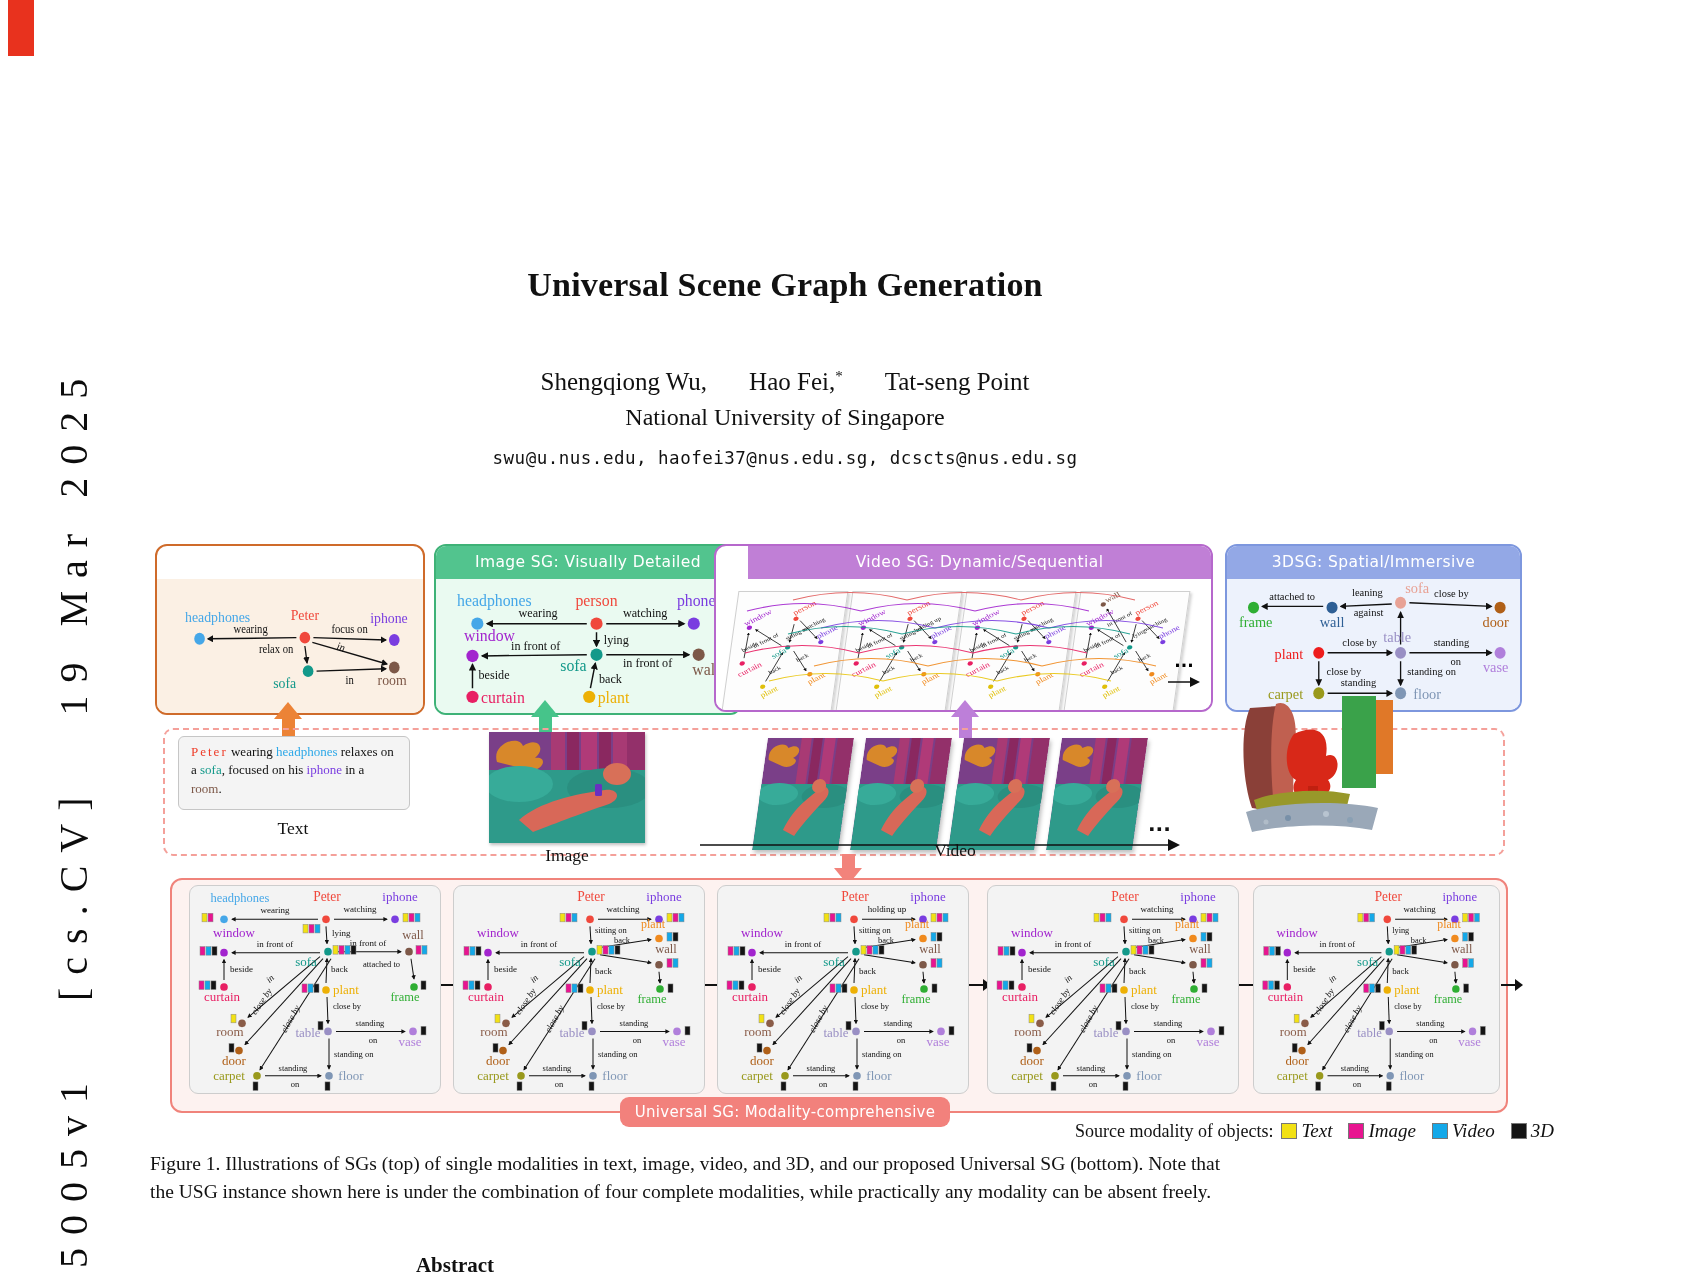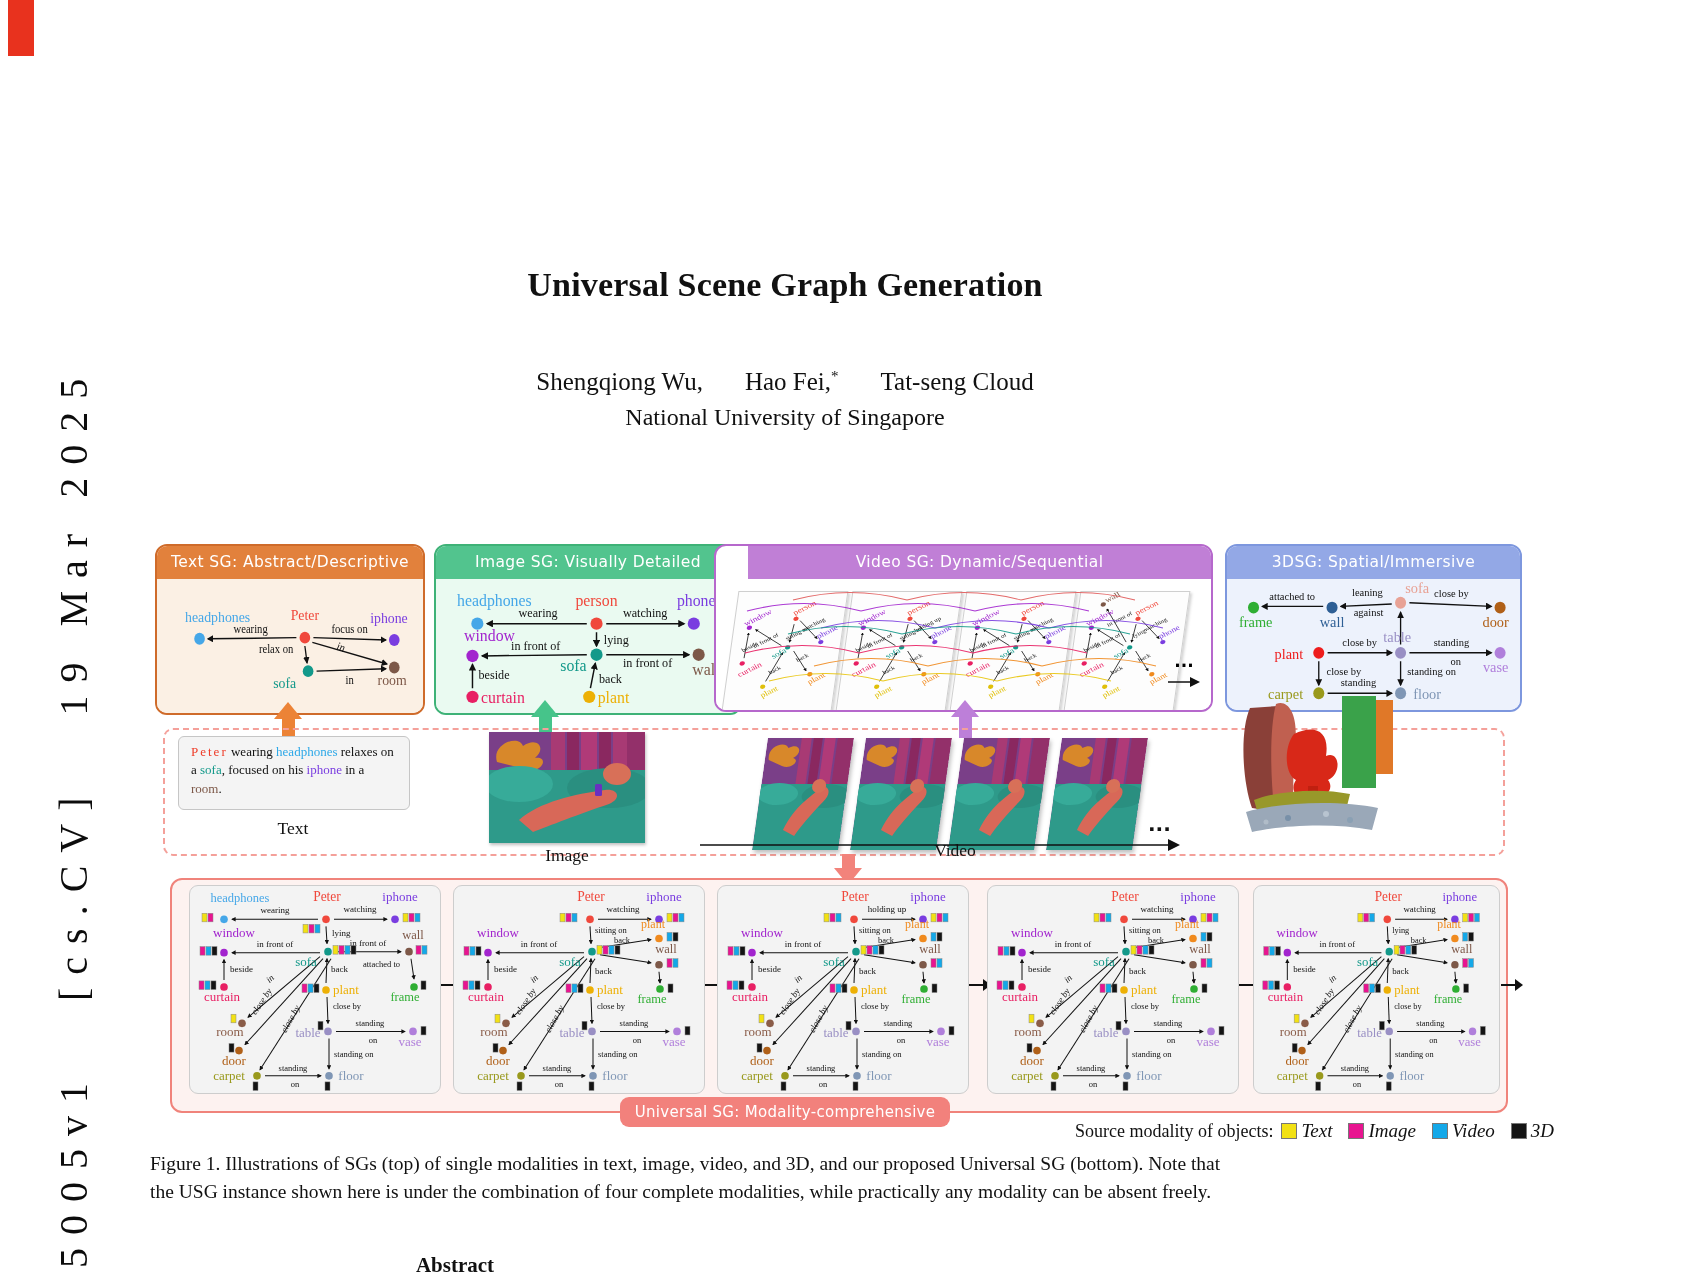--- a/index.html
+++ b/index.html
@@ -51,26 +51,26 @@
 </head>
 <body>
 
 <div id="page">
 
   <div class="abs redmark" style="left:8px;top:0;width:26px;height:56px;"></div>
   <div class="abs arxiv" style="left:50px;top:1268px;">5005v1   [cs.CV]   19 Mar 2025</div>
 
   <div class="abs paper-title" style="left:285px;top:266px;width:1000px;">Universal Scene Graph Generation</div>
   <div class="abs authors" style="left:285px;top:368px;width:1000px;">
-    <span>Shengqiong Wu,</span><span class="gap"></span><span>Hao Fei,</span><sup>*</sup><span class="gap"></span><span>Tat-seng Cloud</span>
+    <span>Shengqiong Wu,</span><span class="gap"></span><span>Hao Fei,</span><sup>*</sup><span class="gap"></span><span>Tat-seng Point</span>
   </div>
   <div class="abs affil" style="left:285px;top:404px;width:1000px;">National University of Singapore</div>
+  <div class="abs emails" style="left:285px;top:448px;width:1000px;">swu@u.nus.edu, haofei37@nus.edu.sg, dcscts@nus.edu.sg</div>
 
   <div class="abs sg-panel" id="panel-text-sg" style="left: 155px; top: 544px; width: 270px; height: 171px; border-color: rgb(207, 107, 42);">
-    <div class="sg-head" style="background: rgb(226, 129, 60);">Text SG: Abstract/Descriptive</div>
     <div class="sg-body" style="background: rgb(251, 240, 228);">
         <svg viewBox="0 0 250 112" preserveAspectRatio="none" class="gsvg">
           <defs>
             <marker id="arrw0" viewBox="0 0 10 10" refX="8" refY="5" markerWidth="5" markerHeight="5" orient="auto-start-reverse">
               <path d="M0,0 L10,5 L0,10 z" fill="#111"></path>
             </marker>
           </defs>
           <line x1="131" y1="49" x2="48" y2="50" stroke="#111" stroke-width="1.2" marker-end="url(#arrw0)"></line>
           <text x="88" y="45" font-size="10" text-anchor="middle" fill="#111">wearing</text>
           <line x1="147" y1="49" x2="215" y2="51" stroke="#111" stroke-width="1.2" marker-end="url(#arrw0)"></line>

